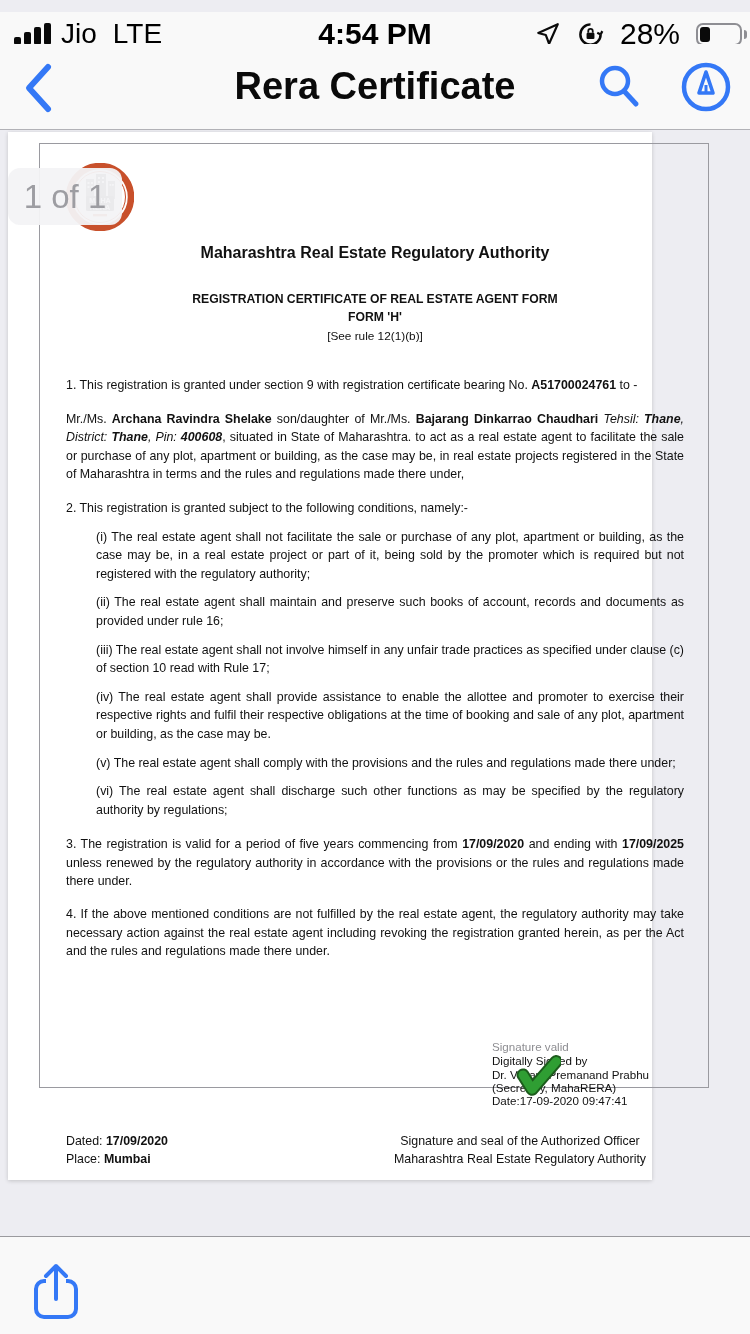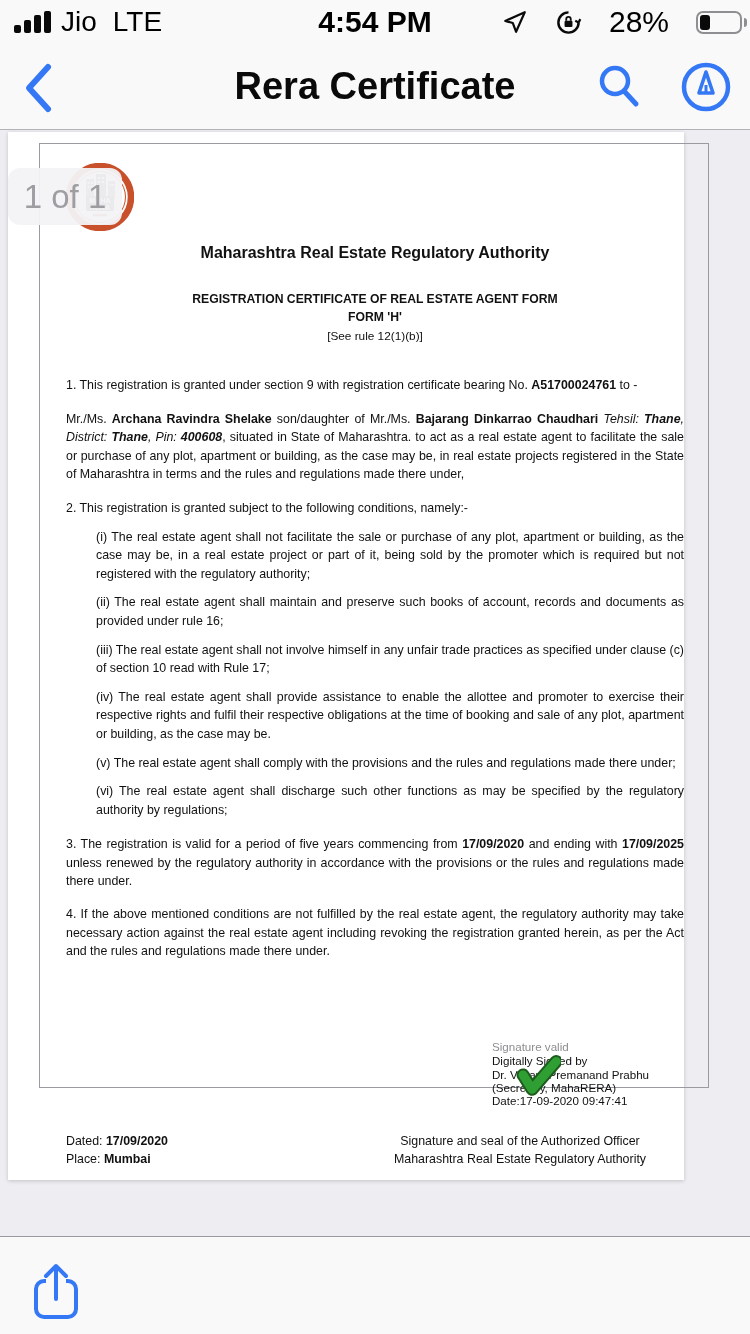--- a/index.html
+++ b/index.html
@@ -1,43 +1,43 @@
 <!DOCTYPE html>
 <html><head>
 <meta charset="utf-8">
 <style>
   html,body{margin:0;padding:0;}
   body{width:750px;height:1334px;position:relative;overflow:hidden;
        font-family:"Liberation Sans","DejaVu Sans",sans-serif;background:#ededf2;}
   .bar{position:absolute;left:0;width:750px;background:#f9f9f9;}
   
-  #status-bar{top:0;height:44px;z-index:30;text-align:right;}
+  #status-bar{top:12px;height:44px;z-index:30;text-align:right;}
   .sb-left{position:absolute;left:14px;top:0;height:44px;display:flex;align-items:center;gap:10px;}
   .sb-carrier{font-size:28px;color:#000;}
   .sb-lte{font-size:28px;color:#000;margin-left:6px;}
   .sb-time{position:absolute;left:0;right:0;top:0;height:44px;display:flex;align-items:center;justify-content:center;
            font-size:30px;font-weight:bold;color:#000;}
-  .sb-right{position:absolute;right:8px;top:0;height:44px;display:flex;align-items:center;gap:27px;}
+  .sb-right{position:absolute;right:8px;top:0;height:44px;display:flex;align-items:center;gap:16px;}
   .sb-pct{font-size:30px;color:#000;}
   .sig{display:flex;align-items:flex-end;gap:3px;height:22px;}
   .sig i{display:block;width:7px;background:#0a0a0a;border-radius:2px;}
   .battery{position:relative;width:46px;height:23px;}
   .battery .shell{position:absolute;inset:0;border:2px solid #8e8e93;border-radius:7px;}
   .battery .fill{position:absolute;left:4px;top:4px;bottom:4px;background:#0a0a0a;border-radius:3px;}
   .battery .cap{position:absolute;right:-5px;top:7px;width:3px;height:9px;background:#8e8e93;border-radius:0 3px 3px 0;}
   
   #nav-bar{top:44px;height:85px;border-bottom:1px solid #b2b2b7;z-index:30;}
   .nav-title{position:absolute;left:0;right:0;top:0;height:85px;display:flex;align-items:center;justify-content:center;
              font-size:38px;font-weight:bold;color:#0a0a0a;}
   .nav-back{position:absolute;left:16px;top:18px;width:44px;height:52px;display:flex;align-items:center;justify-content:center;}
   .nav-right{position:absolute;right:18px;top:0;height:85px;display:flex;align-items:center;gap:38px;}
   
   #viewer{position:absolute;left:0;top:130px;width:750px;height:1106px;background:#ededf2;}
   #sheet{position:absolute;left:8px;top:2px;width:644px;height:1048px;background:#fff;
-         box-shadow:0 1px 4px rgba(0,0,0,.18);padding-left:32px;}
+         box-shadow:0 1px 4px rgba(0,0,0,.18);}
   #cert{position:absolute;left:31px;top:11px;width:670px;height:945px;border:1px solid #9a9aa0;box-sizing:border-box;
         color:#111;}
   #page-badge{position:absolute;left:0px;top:36px;width:114px;height:57px;background:rgba(243,243,245,.95);
               border-radius:12px;display:flex;align-items:center;justify-content:center;
               font-size:33px;color:#9d9da2;z-index:5;}
   .cert-inner{position:absolute;left:26px;right:24px;top:0;bottom:0;}
   .logo-row{display:flex;justify-content:flex-start;margin-top:19px;}
   .h-title{text-align:center;font-weight:bold;font-size:16px;margin-top:13px;}
   .h-sub{text-align:center;font-weight:bold;font-size:12.2px;margin-top:28px;line-height:18px;}
   .h-rule{text-align:center;font-size:11.8px;margin-top:3px;}

